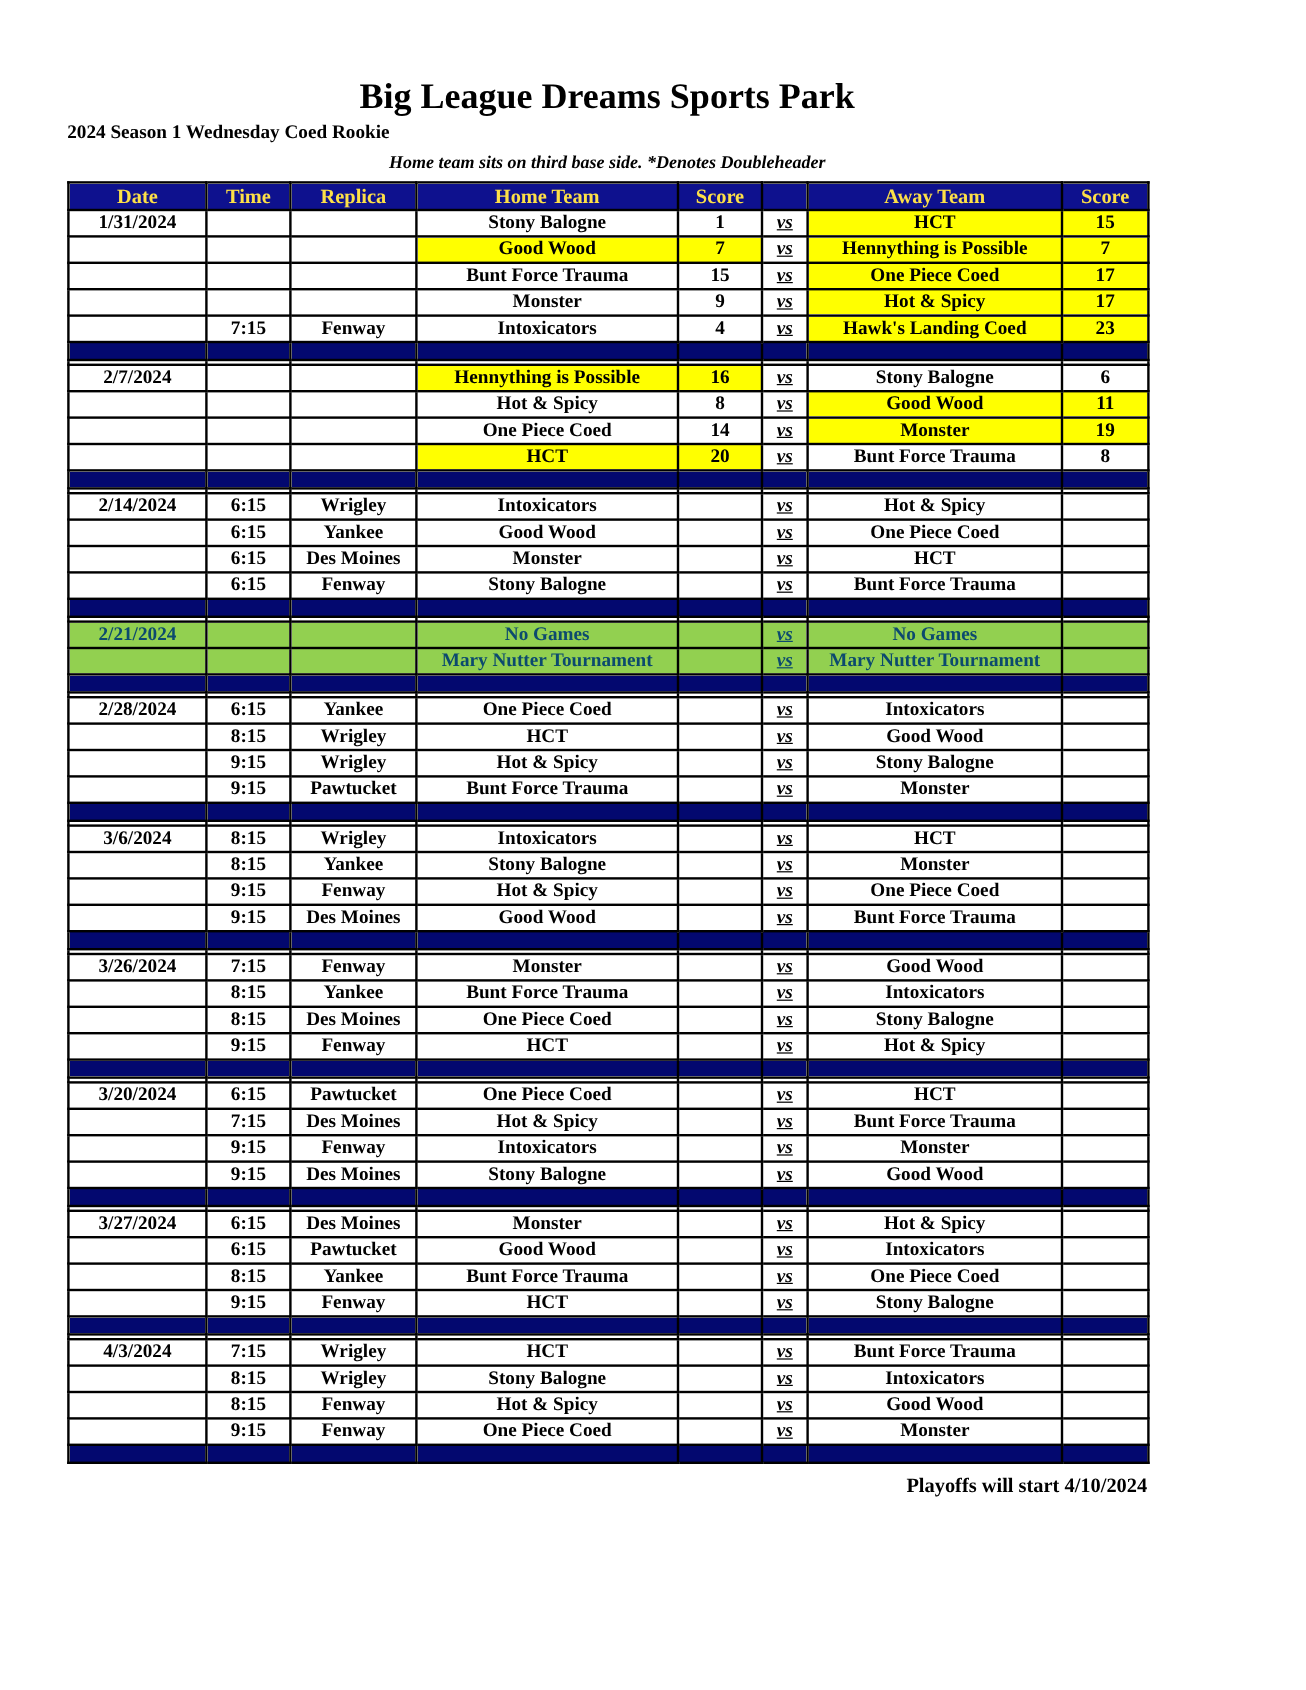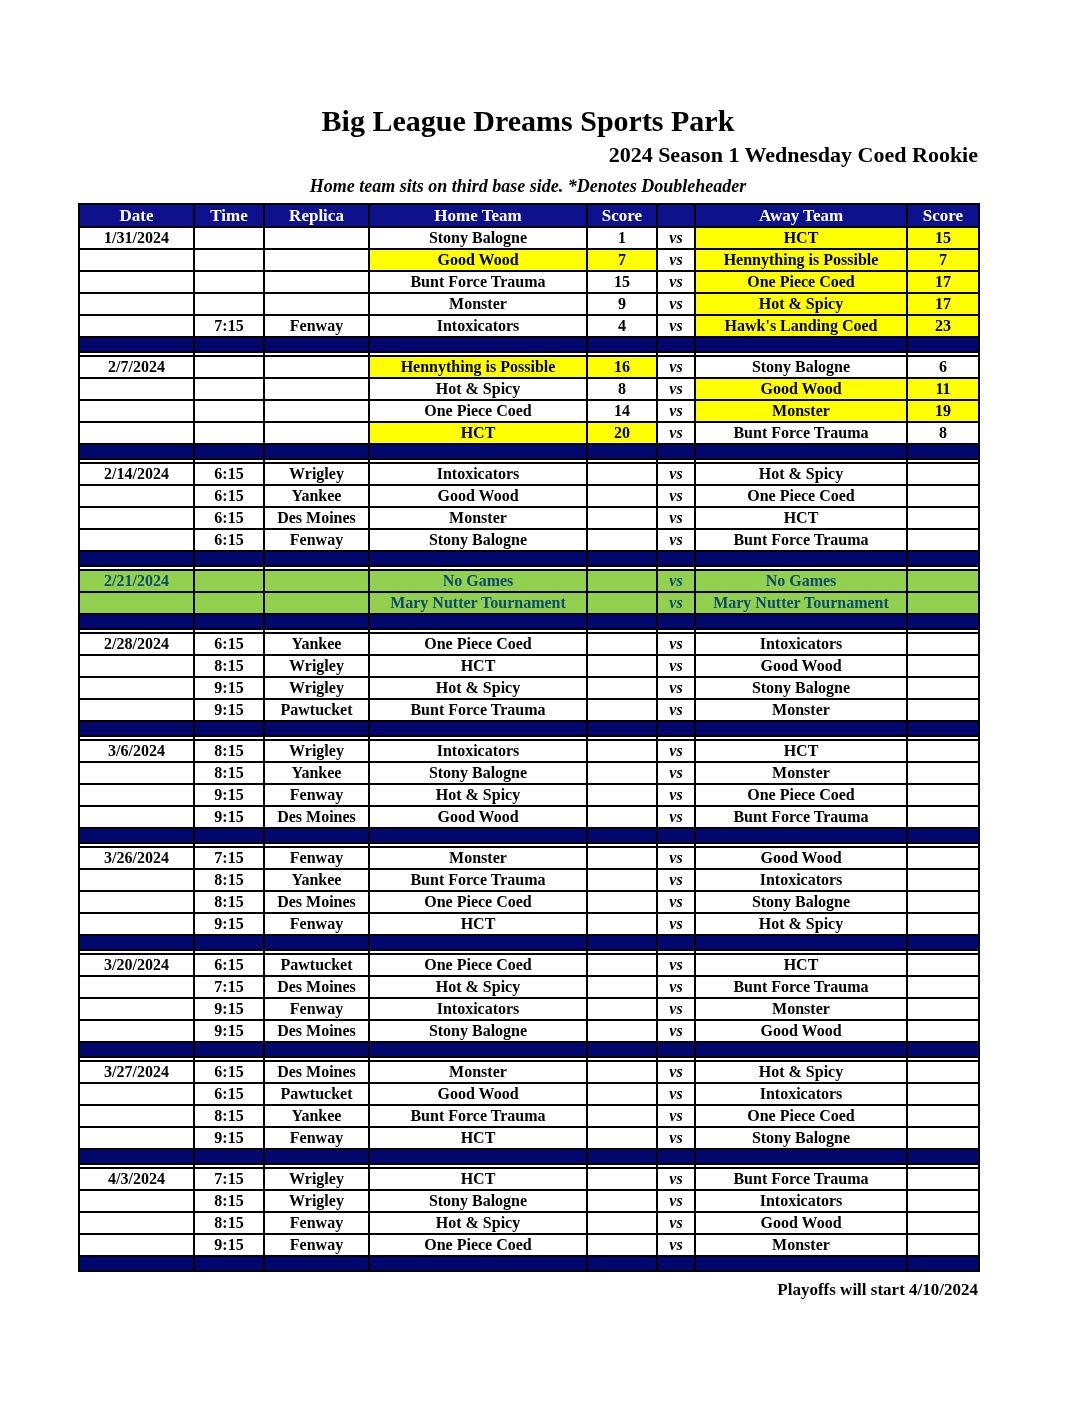--- a/index.html
+++ b/index.html
@@ -2,51 +2,51 @@
 <html><head>
 <meta charset="utf-8">
 <style>
   html,body{margin:0;padding:0;}
   body{
     width:1088px;height:1408px;
     background:#ffffff;
     font-family:"Liberation Serif","DejaVu Serif",serif;
     color:#000000;
   }
-  .page{width:900px;margin-left:78px;padding-top:104px;}
+  .page{width:900px;margin-left:56px;padding-top:64px;}
   .page-title{
     margin:0;text-align:center;
     font-size:30px;font-weight:bold;letter-spacing:0px;
   }
   .page-subtitle{
-    margin:4px 0 0 0;text-align:right;
-    font-size:22px;font-weight:bold;
+    margin:4px 0 0 0;text-align:left;
+    font-size:16px;font-weight:bold;
   }
   .note{
     margin:8px 0 6px 0;text-align:center;
-    font-size:18px;font-weight:bold;font-style:italic;
+    font-size:15px;font-weight:bold;font-style:italic;
   }
   table.schedule{
     border-collapse:collapse;
     width:900px;
     table-layout:fixed;
   }
   table.schedule th, table.schedule td{
     border:2px solid #000000;
     text-align:center;vertical-align:middle;
     font-weight:bold;
     overflow:hidden;white-space:nowrap;
     padding:0;
   }
   table.schedule th{
-    background:#0e118e;color:#ffffff;
+    background:#0e118e;color:#fde047;
     font-size:17px;height:21px;
   }
   tr.game td, tr.event td{font-size:16px;height:20px;}
-  td.vs{font-style:italic;font-size:15px;}
+  td.vs{font-style:italic;font-size:15px;text-decoration:underline;}
   td.hl{background:#ffff00;}
   tr.event td{background:#92d050;color:#0c4a6e;}
   tr.sep td{background:#03086f;height:13px;}
   tr.gap td{height:2px;border-top:2px solid #000;border-bottom:2px solid #000;}
   .footer-note{
     margin-top:8px;
     font-size:17px;font-weight:bold;text-align:right;
   }
   
   col.c-date{width:115px;}

